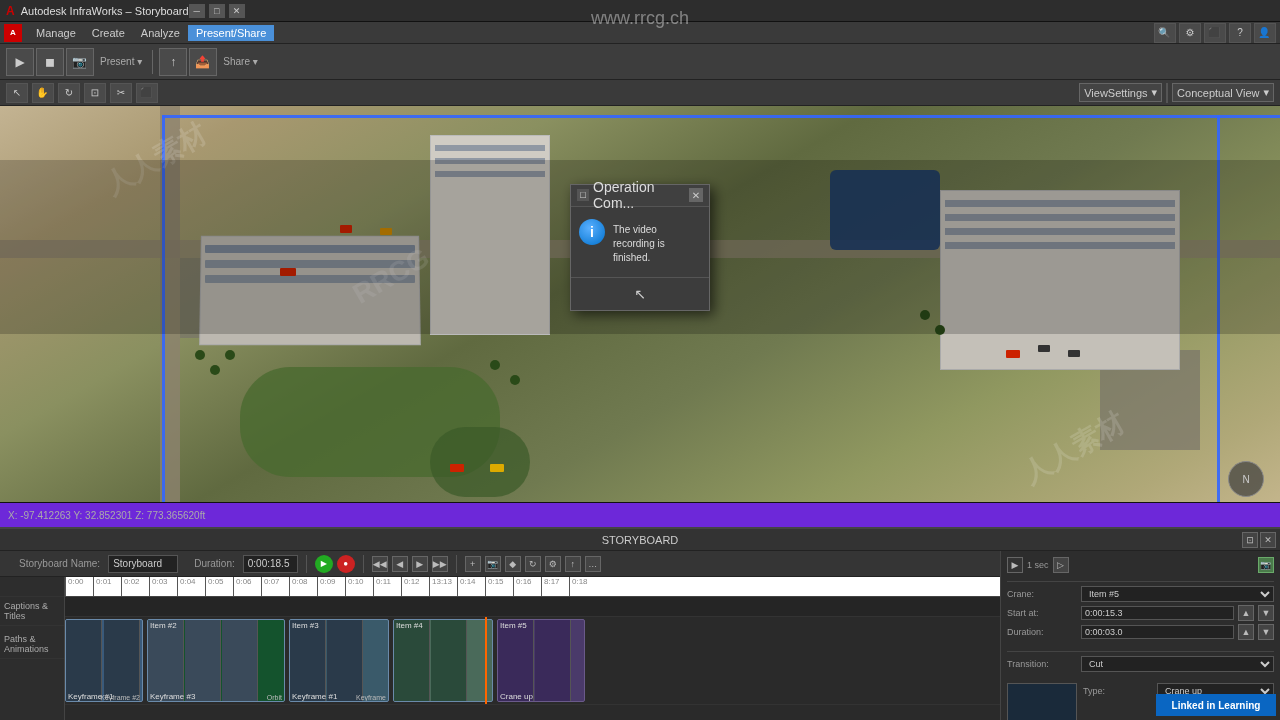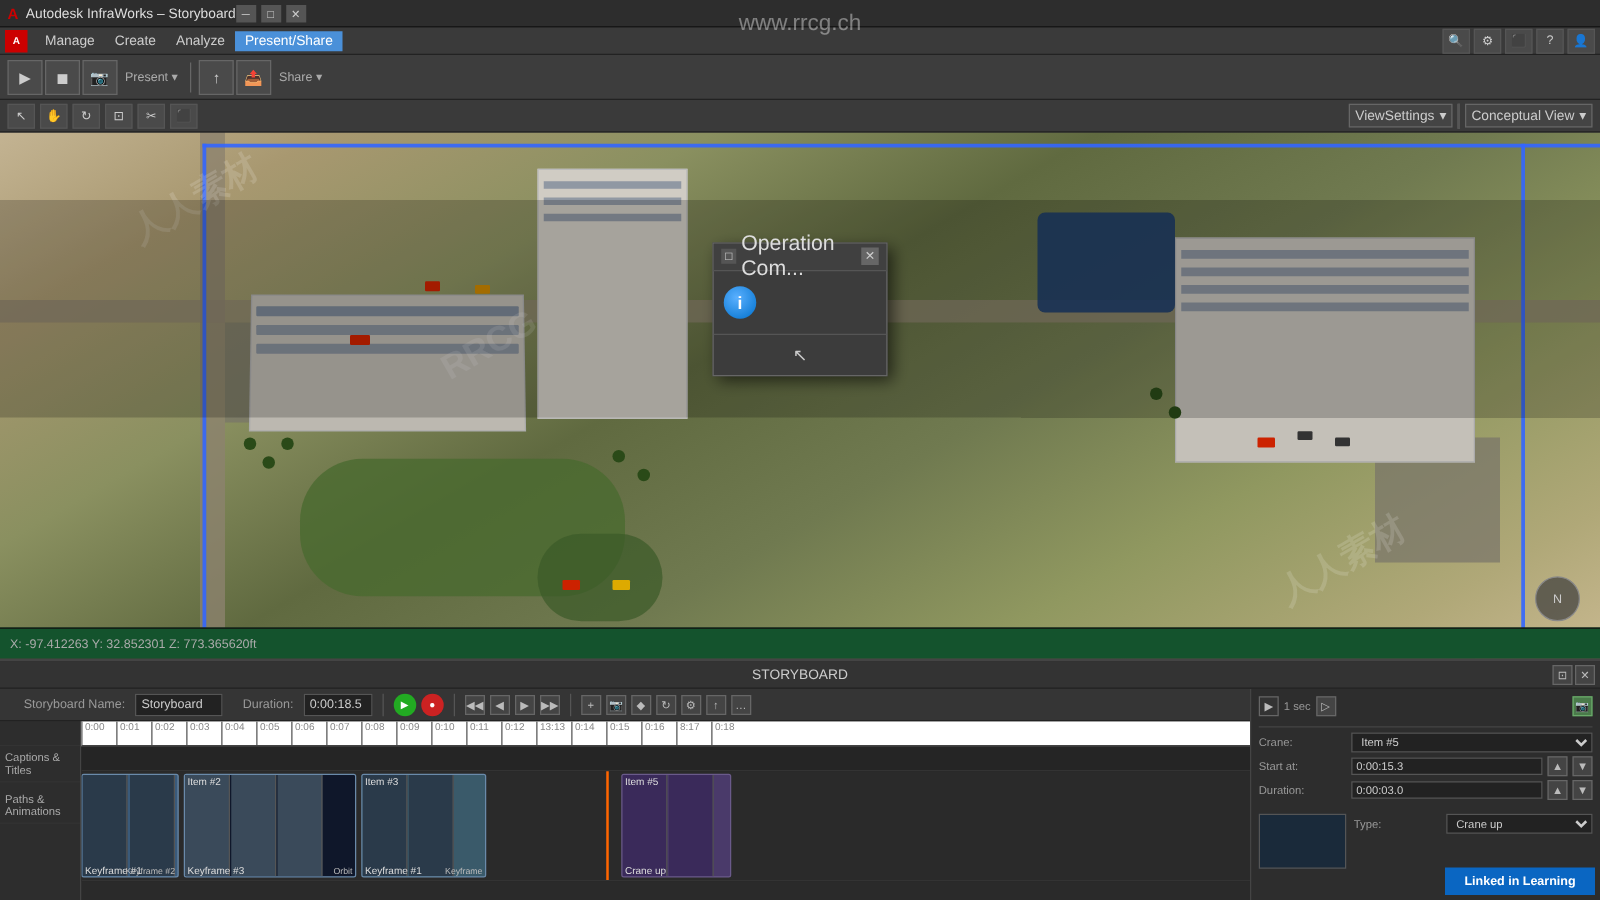--- a/index.html
+++ b/index.html
@@ -106,21 +106,21 @@
       transform: rotate(-30deg);
     }
 
     
     #statusbar {
       position: absolute;
       bottom: 193px;
       left: 0;
       right: 0;
       height: 18px;
-      background: #14532d;
+      background: #6d28d9;
       display: flex;
       align-items: center;
       padding: 12px 8px;
       color: #aaa;
       font-size: 10px;
       border-top: 1px solid #111;
     }
 
     
     #storyboard {
@@ -230,21 +230,21 @@
     .timeline-clip {
       position: absolute;
       top: 2px;
       height: calc(100% - 4px);
       background: #4a6a8a;
       border: 1px solid #6a8aaa;
       border-radius: 2px;
       overflow: hidden;
       cursor: pointer;
     }
-    .timeline-clip.item2 { background: #0f172a; }
+    .timeline-clip.item2 { background: #14532d; }
     .timeline-clip.item3 { background: #3a5a6a; }
     .timeline-clip.item4 { background: #4a6a5a; }
     .timeline-clip.item5 { background: #5a4a6a; }
 
     .clip-thumb {
       width: 36px; height: 100%;
       background: #333;
       border-right: 1px solid #555;
       display: inline-block;
       vertical-align: top;
@@ -302,21 +302,21 @@
     }
     #modal-titlebar .modal-icon {
       width: 12px; height: 12px;
       background: #555;
       margin-right: 4px;
       display: flex; align-items: center; justify-content: center;
       font-size: 8px;
     }
     #modal-titlebar .modal-title {
       flex: 1;
-      font-size: 17px;
+      font-size: 14px;
       color: #ddd;
     }
     #modal-titlebar .modal-close {
       width: 14px; height: 14px;
       background: #666;
       border: none;
       cursor: pointer;
       color: #ccc;
       font-size: 10px;
       display: flex; align-items: center; justify-content: center;
@@ -576,20 +576,21 @@
     <div id="modal">
       <div id="modal-titlebar">
         <div class="modal-icon">☐</div>
         <span class="modal-title">Operation Com...</span>
         <button class="modal-close">✕</button>
       </div>
       <div id="modal-body">
         <div class="modal-info-icon">
           <span>i</span>
         </div>
+        <div class="modal-message">The video recording is finished.</div>
       </div>
       <div id="modal-footer">
 
         <div style="width:20px; height:20px; display:flex; align-items:center; justify-content:center;">
           <span style="color:#ccc; font-size:14px;">↖</span>
         </div>
       </div>
     </div>
   </div>
 </div>
@@ -699,20 +700,27 @@
               <div class="timeline-clip item3" style="left:224px; width:100px;text-decoration:underline;">
                 <div style="display:flex; height:100%; gap:1px;">
                   <div class="clip-thumb" style="background:#2a3a4a;"></div>
                   <div class="clip-thumb" style="background:#2a3a4a;"></div>
                 </div>
                 <div style="position:absolute; top:1px; left:2px; font-size:8px; color:#ddd;">Item #3</div>
                 <div class="clip-label">Keyframe #1</div>
                 <div style="position:absolute; bottom:0; right:2px; font-size:7px; color:#bbb;">Keyframe</div>
               </div>
 
+              <div class="timeline-clip item4" style="left:328px; width:100px;">
+                <div style="display:flex; height:100%; gap:1px;">
+                  <div class="clip-thumb" style="background:#2a4a3a;"></div>
+                  <div class="clip-thumb" style="background:#2a4a3a;"></div>
+                </div>
+                <div style="position:absolute; top:1px; left:2px; font-size:8px; color:#ddd;">Item #4</div>
+              </div>
 
               <div class="timeline-clip item5" style="left:432px; width:88px; background:#4a3a6a; border-color:#6a5a8a;">
                 <div style="display:flex; height:100%; gap:1px;">
                   <div class="clip-thumb" style="background:#3a2a5a;"></div>
                   <div class="clip-thumb" style="background:#3a2a5a;"></div>
                 </div>
                 <div style="position:absolute; top:1px; left:2px; font-size:8px; color:#ddd;">Item #5</div>
                 <div class="clip-label">Crane up</div>
               </div>
 
@@ -747,20 +755,28 @@
           <button class="transport-btn">▼</button>
         </div>
         <div class="sb-prop-row">
           <span class="sb-prop-label">Duration:</span>
           <input class="sb-prop-value" value="0:00:03.0" style="">
           <button class="transport-btn">▲</button>
           <button class="transport-btn">▼</button>
         </div>
       </div>
 
+      <div class="right-panel-section" style="margin-top:4px;">
+        <div class="sb-prop-row">
+          <span class="sb-prop-label">Transition:</span>
+          <select class="sb-prop-value">
+            <option>Cut</option>
+          </select>
+        </div>
+      </div>
 
       <div style="display:flex; gap:6px; margin-top:4px;">
         <div class="sb-preview" style="background:#1a2a3a;"></div>
         <div style="flex:1; display:flex; flex-direction:column; gap:3px;">
           <div class="sb-prop-row">
             <span class="sb-prop-label">Type:</span>
             <select class="sb-prop-value">
               <option>Crane up</option>
             </select>
           </div>

